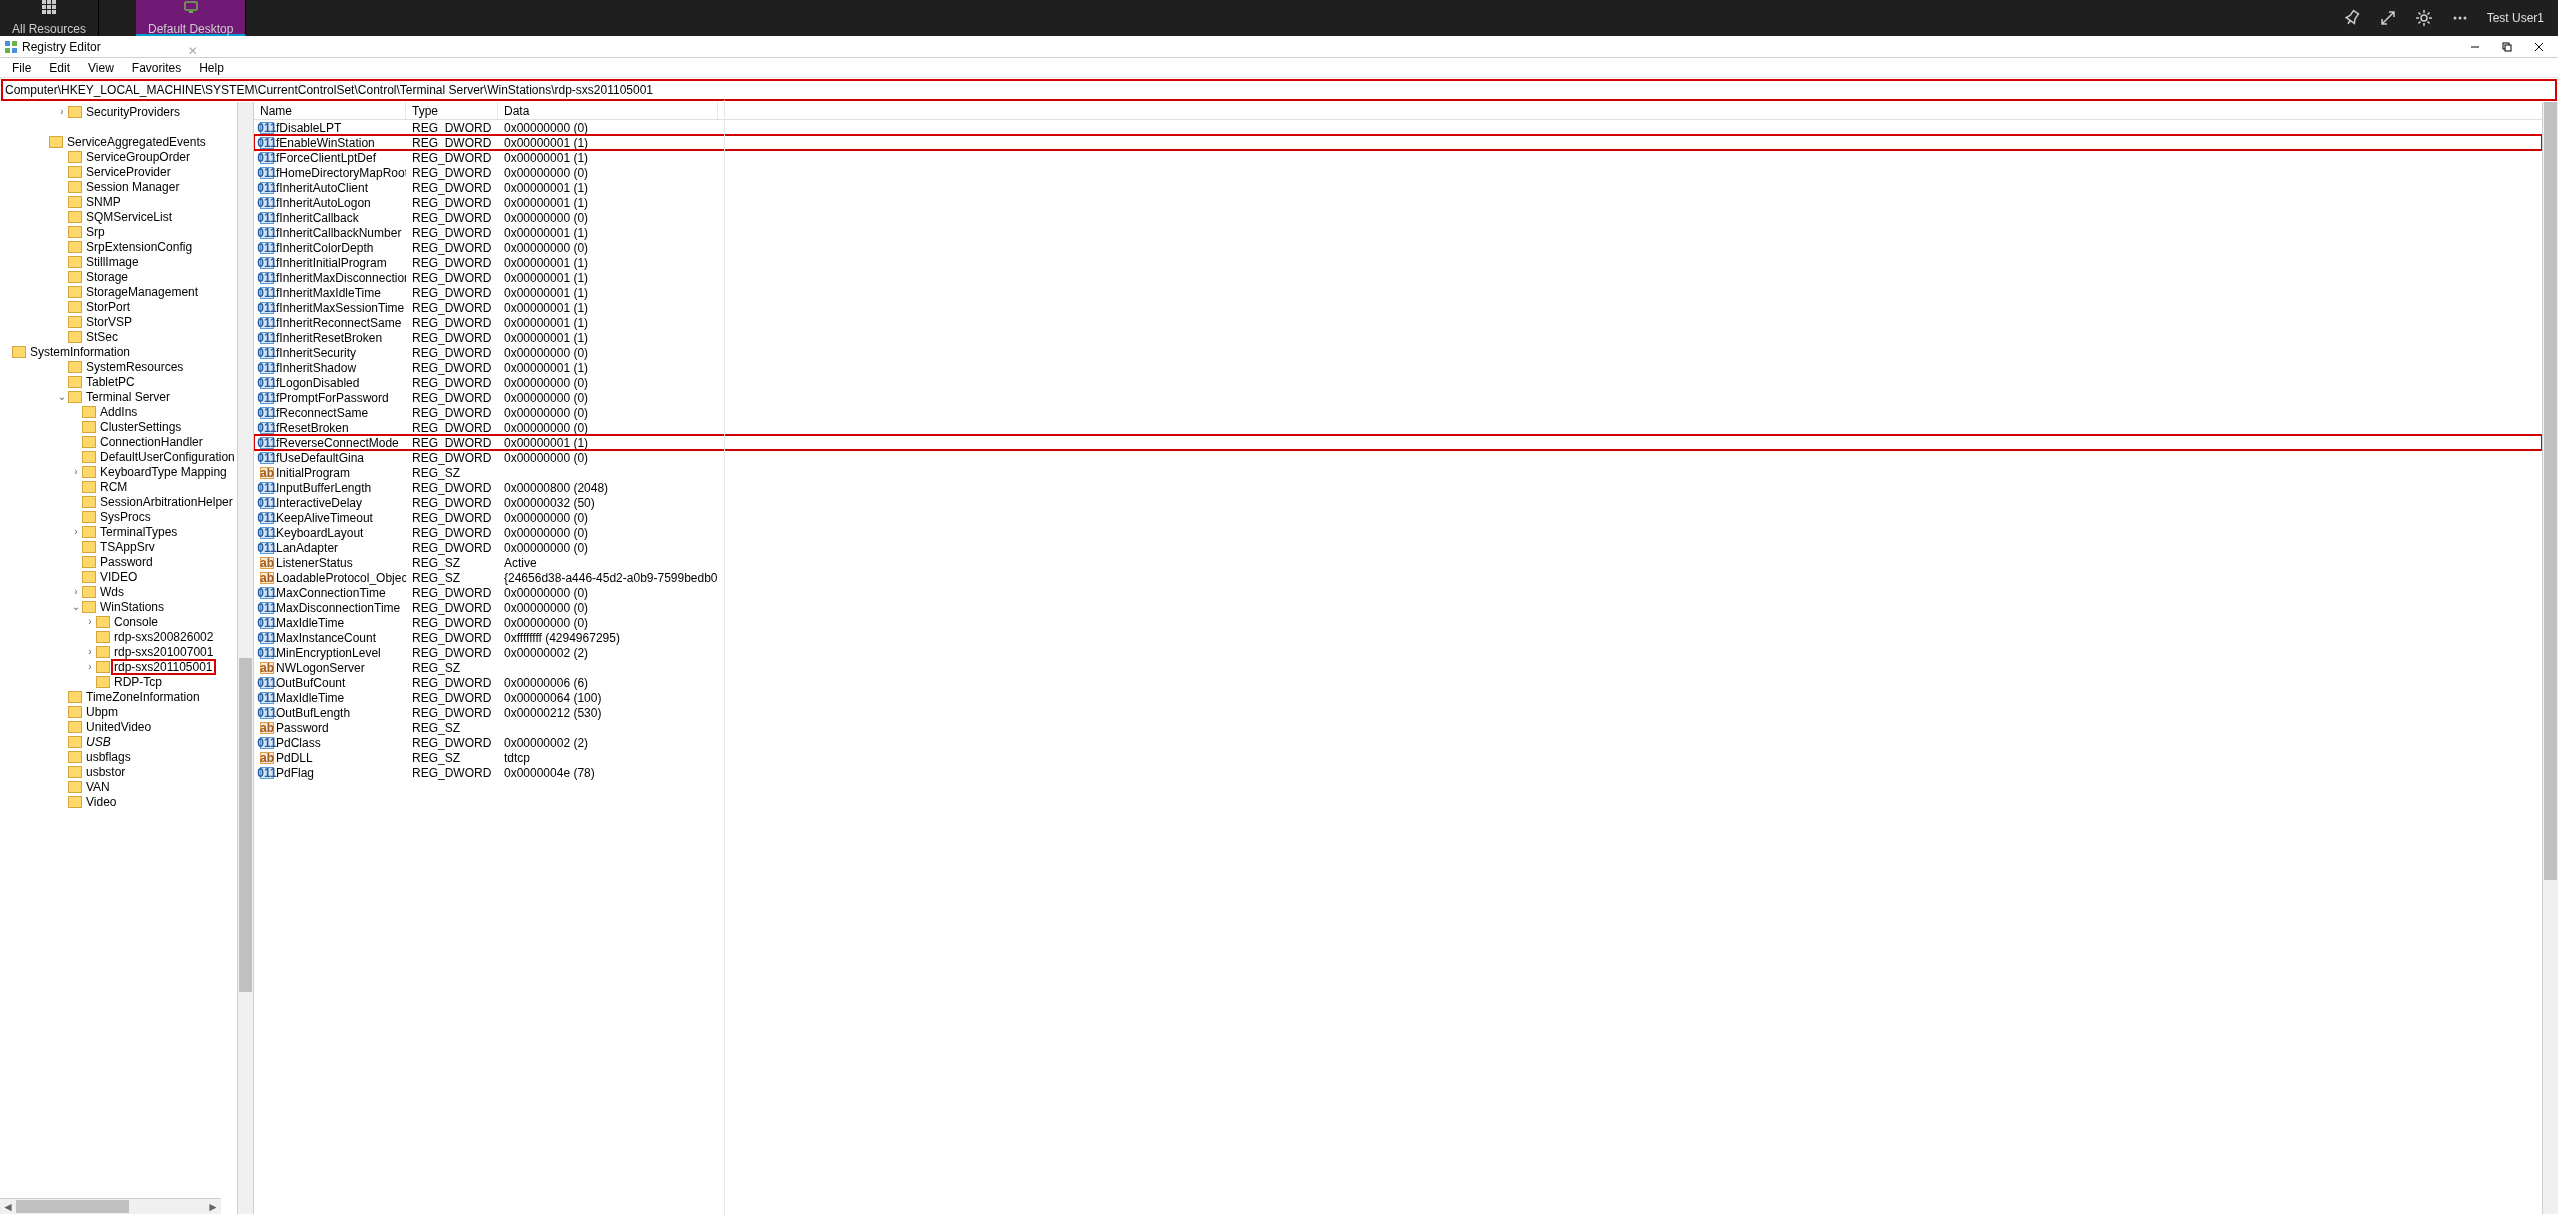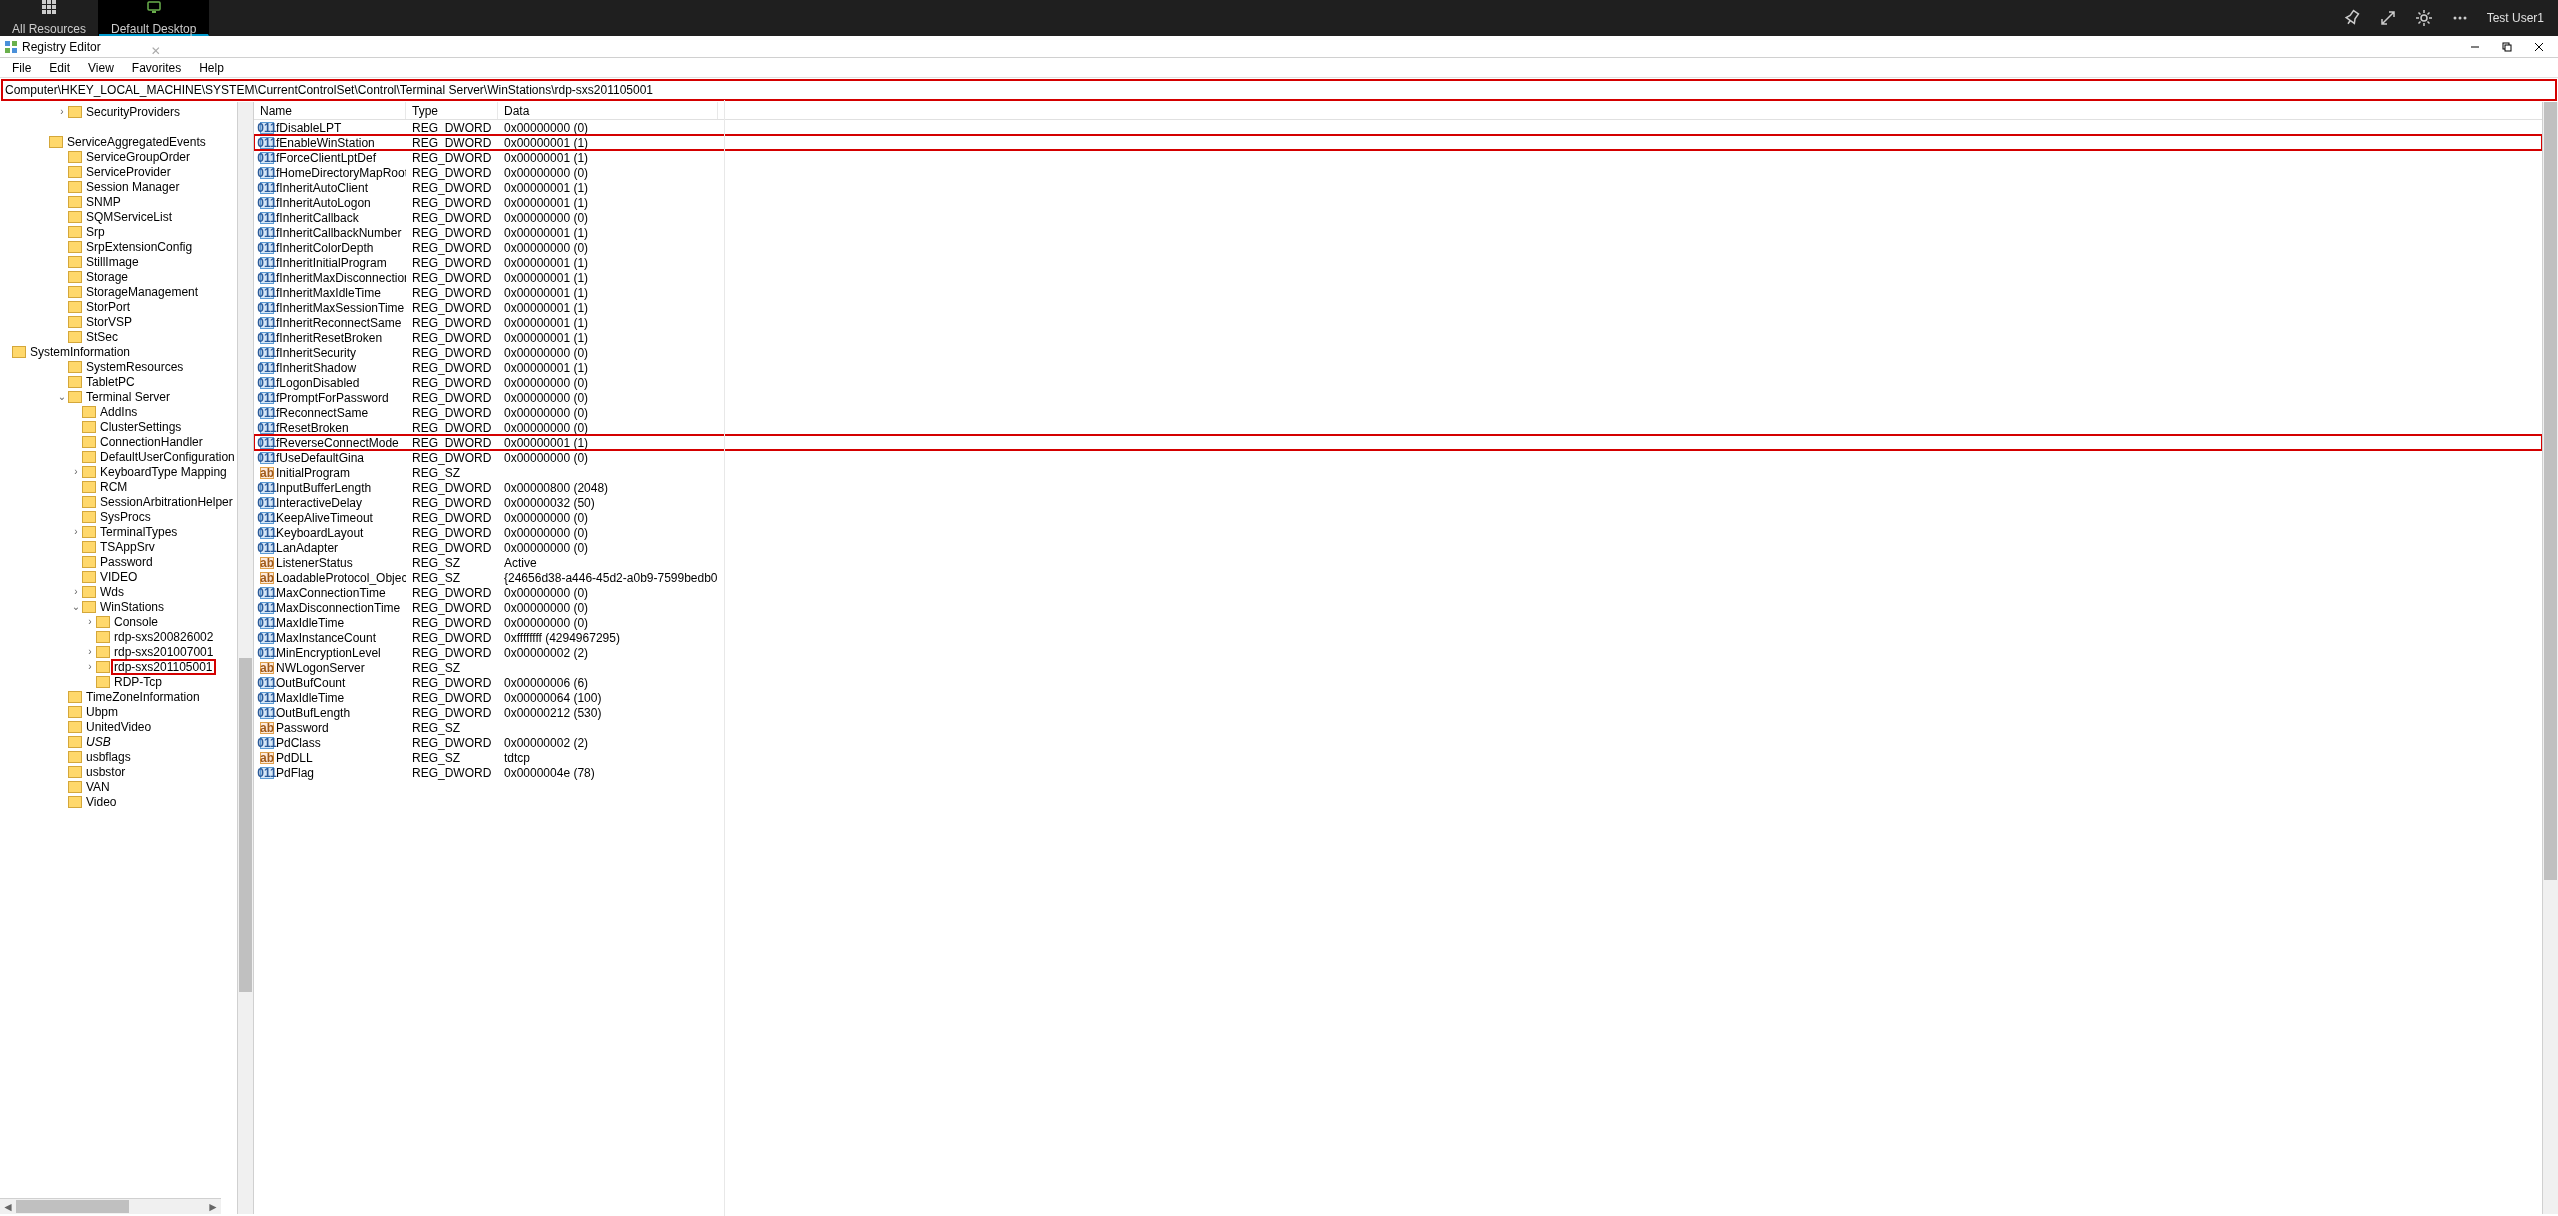--- a/index.html
+++ b/index.html
@@ -3,21 +3,21 @@
 <meta charset="utf-8">
 <style>
 * { margin:0; padding:0; box-sizing:border-box; font-family:"Segoe UI",Tahoma,sans-serif; font-size:12px; }
 body { background:#fff; width:2558px; height:1216px; overflow:hidden; }
 
 
 .top-bar { background:#1f1f1f; height:36px; display:flex; align-items:stretch; color:#ccc; }
 .top-bar .left { display:flex; align-items:stretch; }
 .top-bar .right { margin-left:auto; display:flex; align-items:center; gap:18px; padding-right:14px; }
 .top-tab { display:flex; align-items:center; padding:0 12px; gap:8px; border-right:1px solid #000;flex-direction:column; }
-.top-tab.active { background:#000000; border-bottom:2px solid #0099cc; }
+.top-tab.active { background:#701a75; border-bottom:2px solid #0099cc;margin-left:37px; }
 .top-tab .ticon { width:14px; height:14px; display:inline-block; }
 .top-tab .close { margin-left:4px; color:#aaa; }
 .tico { width:18px; height:18px; color:#ccc; }
 .user-label { color:#e0e0e0; }
 
 
 .win-title { height:22px; background:#fff; border-bottom:1px solid #d0d0d0; display:flex; align-items:center; padding:0 4px; }
 .win-title .app-icon { width:14px; height:14px; margin-right:4px; }
 .win-title .title-text { flex:1; }
 .win-title .win-btns { display:flex; gap:2px; }

